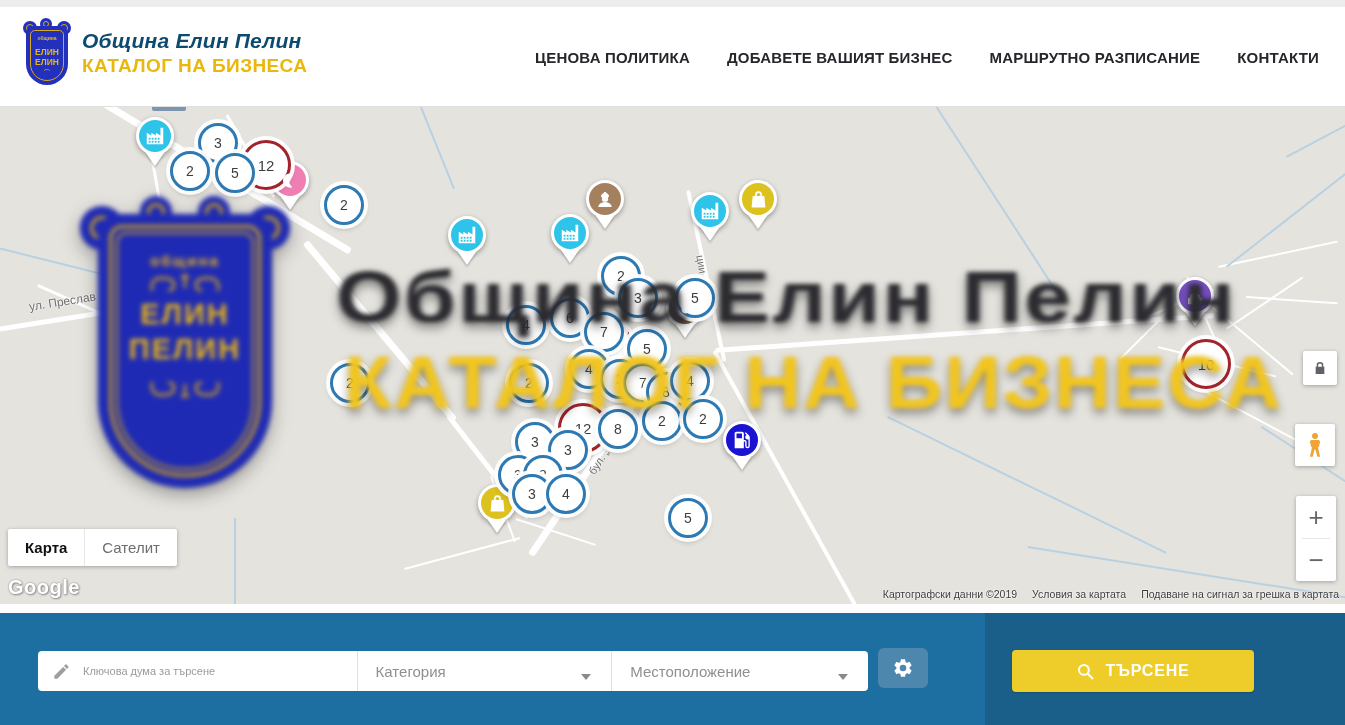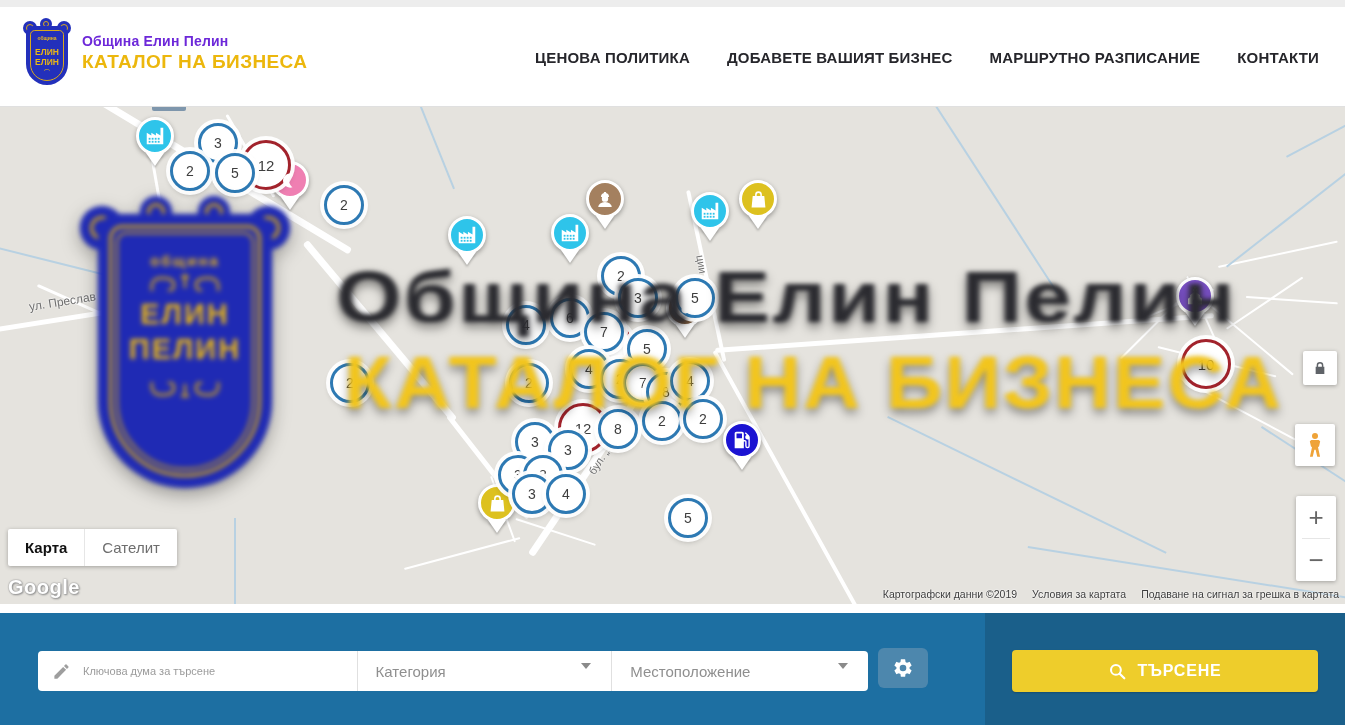--- a/index.html
+++ b/index.html
@@ -5,21 +5,21 @@
   * { margin:0; padding:0; box-sizing:border-box; }
   body { font-family:"Liberation Sans", sans-serif; background:#fff; }
   .app { position:relative; width:1345px; height:725px; overflow:hidden; background:#fff; }
 
   
   .top-strip { position:absolute; top:0; left:0; width:100%; height:7px; background:#ededed; }
   .header { position:absolute; top:7px; left:0; width:100%; height:100px; background:#fff;
             border-bottom:1px solid #e0e0e0; z-index:20; }
   .brand { position:absolute; left:22px; top:14px; display:flex; align-items:center; }
   .brand-text { margin-left:10px; }
-  .brand-title { font-size:14px; font-weight:bold; color:#6d28d9; letter-spacing:.2px; }
+  .brand-title { font-size:21px; font-weight:bold; color:#0c4a6e; letter-spacing:.2px;font-style:italic; }
   .brand-sub { font-size:19px; font-weight:bold; color:#ecb70d; letter-spacing:.4px; margin-top:2px; }
   .nav { position:absolute; right:26px; top:0; height:100px; display:flex; align-items:center; gap:37px; }
   .nav-item { font-size:15px; font-weight:bold; color:#26262b; letter-spacing:.2px; cursor:pointer; white-space:nowrap; }
 
   
   .logo-mini { position:relative; width:50px; height:64px; }
   .lm-body { position:absolute; left:4px; top:5px; right:4px; bottom:0; background:#2330bb; border-radius:8px 8px 22px 22px; }
   .lm-body::before { content:""; position:absolute; inset:4px; border:1.5px solid #d9a91c; border-radius:5px 5px 18px 18px; }
   .lm-scroll { position:absolute; width:14px; height:14px; border-radius:50%; background:#2330bb; }
   .lm-scroll::after { content:""; position:absolute; inset:3px; border:1.5px solid #d9a91c; border-radius:50%; }
@@ -83,28 +83,28 @@
 
   
   .searchbar { position:absolute; left:0; top:613px; width:1345px; height:112px; background:#1d6fa2; z-index:25; }
   .searchbar .right-panel { position:absolute; right:0; top:0; width:360px; height:112px; background:#1a5f8a; }
   .pill { position:absolute; left:38px; top:38px; width:830px; height:40px; background:#fff; border-radius:4px;
           display:flex; align-items:center; }
   .pill .sep { width:1px; height:40px; background:#e0e0e0; }
   .kw-zone { display:flex; align-items:center; width:319px; padding-left:14px; gap:12px; }
   .kw-zone input { border:0; outline:none; font-size:11px; color:#555; width:240px; font-family:inherit; background:transparent; }
   .kw-zone input::placeholder { color:#9b9b9b; }
-  .dd-zone { display:flex; align-items:flex-start; justify-content:space-between; cursor:pointer; }
+  .dd-zone { display:flex; align-items:flex-end; justify-content:space-between; cursor:pointer; }
   .dd-zone .lbl { font-size:15px; color:#8f8f8f; }
   .caret { width:0; height:0; border-left:5px solid transparent; border-right:5px solid transparent; border-top:6px solid #8a8a8a; }
   .zone-cat { width:254px; padding:0 20px 0 18px; }
   .zone-loc { width:256px; padding:0 20px 0 18px; }
   .gear-btn { position:absolute; left:878px; top:35px; width:50px; height:40px; background:#4d87ad; border:0; border-radius:6px;
               display:flex; align-items:center; justify-content:center; cursor:pointer; }
-  .search-btn { position:absolute; left:1012px; top:37px; width:306px; height:42px; background:#eecd2b; border:0;
+  .search-btn { position:absolute; left:1012px; top:37px; width:242px; height:42px; background:#eecd2b; border:0;
                 border-radius:4px; display:flex; align-items:center; justify-content:center; gap:10px; cursor:pointer;
                 box-shadow:0 1px 2px rgba(0,0,0,.2); }
   .search-btn span { font-size:16px; font-weight:bold; color:#fff; letter-spacing:.8px; }
 </style>
 </head>
 <body>
 
 <div class="app">
 
   <div class="top-strip"></div>

